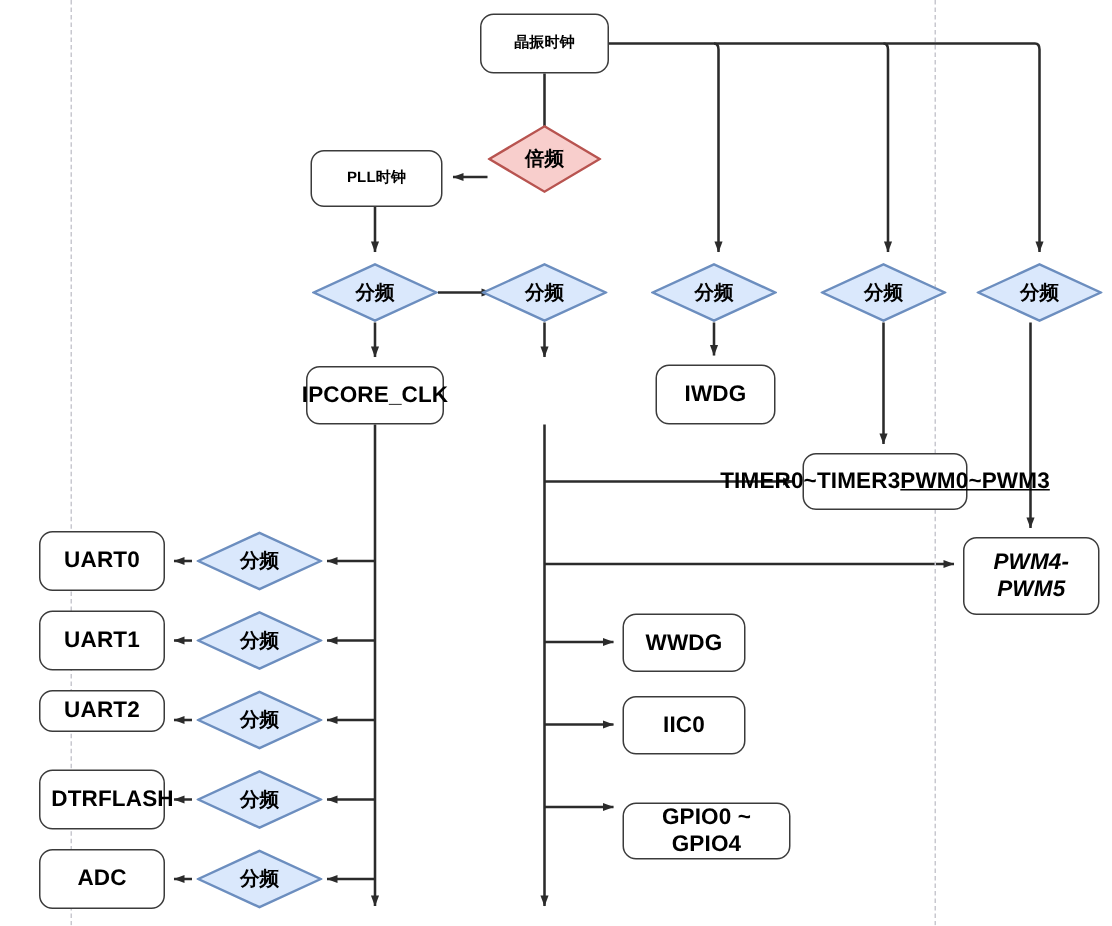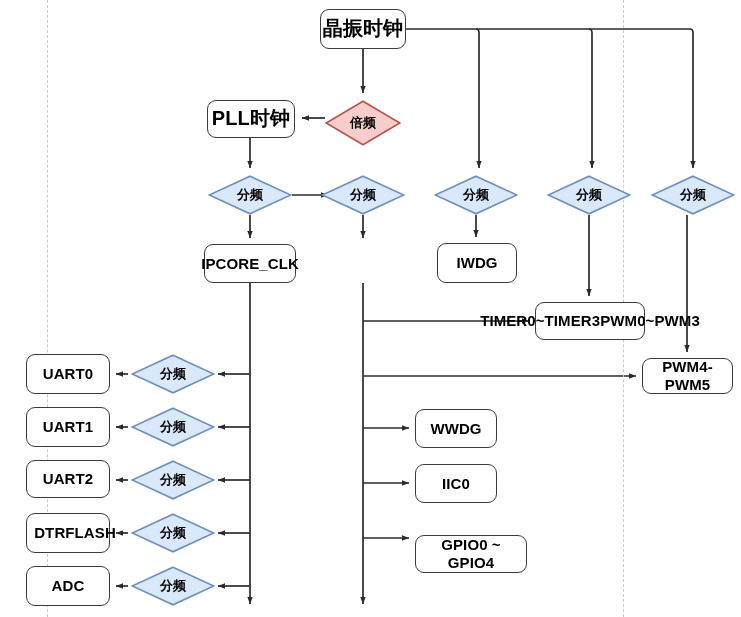--- a/index.html
+++ b/index.html
@@ -36,24 +36,25 @@
   .box {
     background: #ffffff;
     border: 1.6px solid #3b3b3b;
     border-radius: 9px;
     font-size: 15px;
     font-weight: bold;
     line-height: 1.18;
     letter-spacing: 0.1px;
   }
   .box.cjk {
-    font-size: 20px;
+    font-size: 10px;
   }
   .box .l2 {
     display: block;
+    text-decoration: underline;
   }
   .diamond {
     font-size: 13px;
     font-weight: bold;
   }
   .diamond .dlabel {
     position: relative;
     z-index: 2;
     pointer-events: none;
   }
@@ -144,49 +145,49 @@
   <div class="node box" style="left:204px;top:244px;width:92px;height:39px;">
     <span>IPCORE_CLK</span>
   </div>
   <div class="node box" style="left:437px;top:243px;width:80px;height:40px;">
     <span>IWDG</span>
   </div>
   <div class="node box" style="left:535px;top:302px;width:110px;height:38px;flex-direction:row;">
     <span>TIMER0~TIMER3</span>
     <span class="l2">PWM0~PWM3</span>
   </div>
-  <div class="node box" style="left:642px;top:358px;width:91px;height:36px;">
+  <div class="node box" style="left:642px;top:358px;width:91px;height:52px;font-style:italic;">
     <span>PWM4-PWM5</span>
   </div>
   <div class="node box" style="left:26px;top:354px;width:84px;height:40px;text-align:right;">
     <span>UART0</span>
   </div>
   <div class="node box" style="left:26px;top:407px;width:84px;height:40px;">
     <span>UART1</span>
   </div>
-  <div class="node box" style="left:26px;top:460px;width:84px;height:38px;">
+  <div class="node box" style="left:26px;top:460px;width:84px;height:28px;">
     <span>UART2</span>
   </div>
   <div class="node box" style="left:26px;top:513px;width:84px;height:40px;padding-left:14px;">
     <span>DTRFLASH</span>
   </div>
   <div class="node box" style="left:26px;top:566px;width:84px;height:40px;">
     <span>ADC</span>
   </div>
   <div class="node box" style="left:415px;top:409px;width:82px;height:39px;">
     <span>WWDG</span>
   </div>
   <div class="node box" style="left:415px;top:464px;width:82px;height:39px;">
     <span>IIC0</span>
   </div>
   <div class="node box" style="left:415px;top:519px;width:112px;height:38px;margin-top:16px;">
     <span>GPIO0 ~ GPIO4</span>
   </div>
 
-  <div class="node diamond" style="left:325px;top:100px;width:76px;height:46px;text-align:right;">
+  <div class="node diamond" style="left:325px;top:83px;width:76px;height:46px;text-align:right;">
     <svg class="dshape" viewBox="0 0 76 46" preserveAspectRatio="none">
       <polygon points="38,1.2 74.8,23 38,44.8 1.2,23" fill="#f8cecc" stroke="#b85450" stroke-width="1.6"></polygon>
     </svg>
     <span class="dlabel">倍频</span>
   </div>
 
   <div class="node diamond" style="left:208px;top:175px;width:84px;height:40px;">
     <svg class="dshape" viewBox="0 0 84 40" preserveAspectRatio="none">
       <polygon points="42,1.2 82.8,20 42,38.8 1.2,20" fill="#dae8fc" stroke="#6c8ebf" stroke-width="1.6"></polygon>
     </svg>

